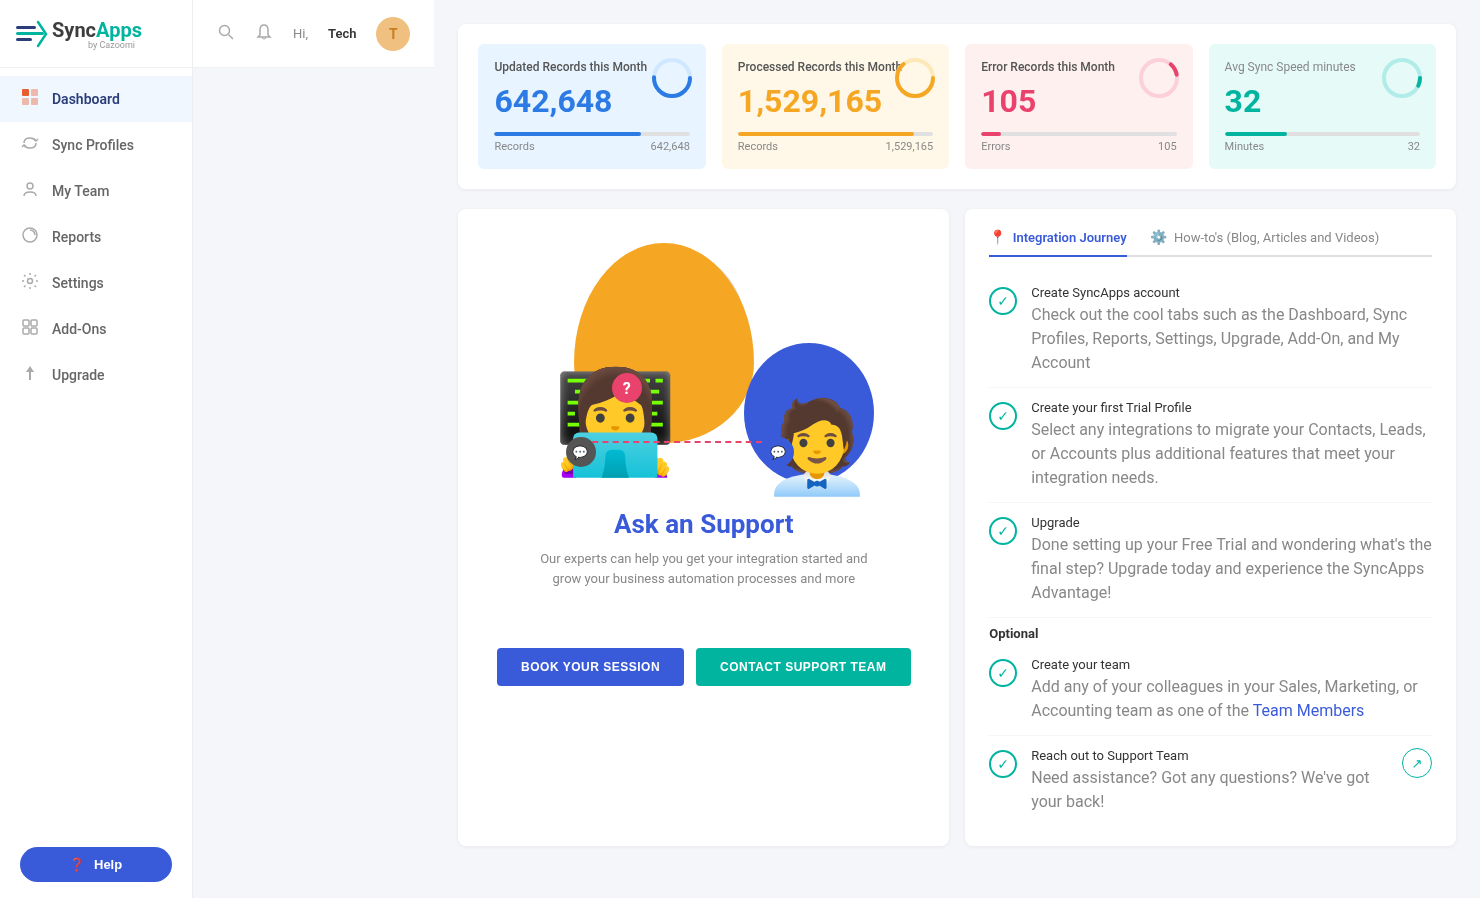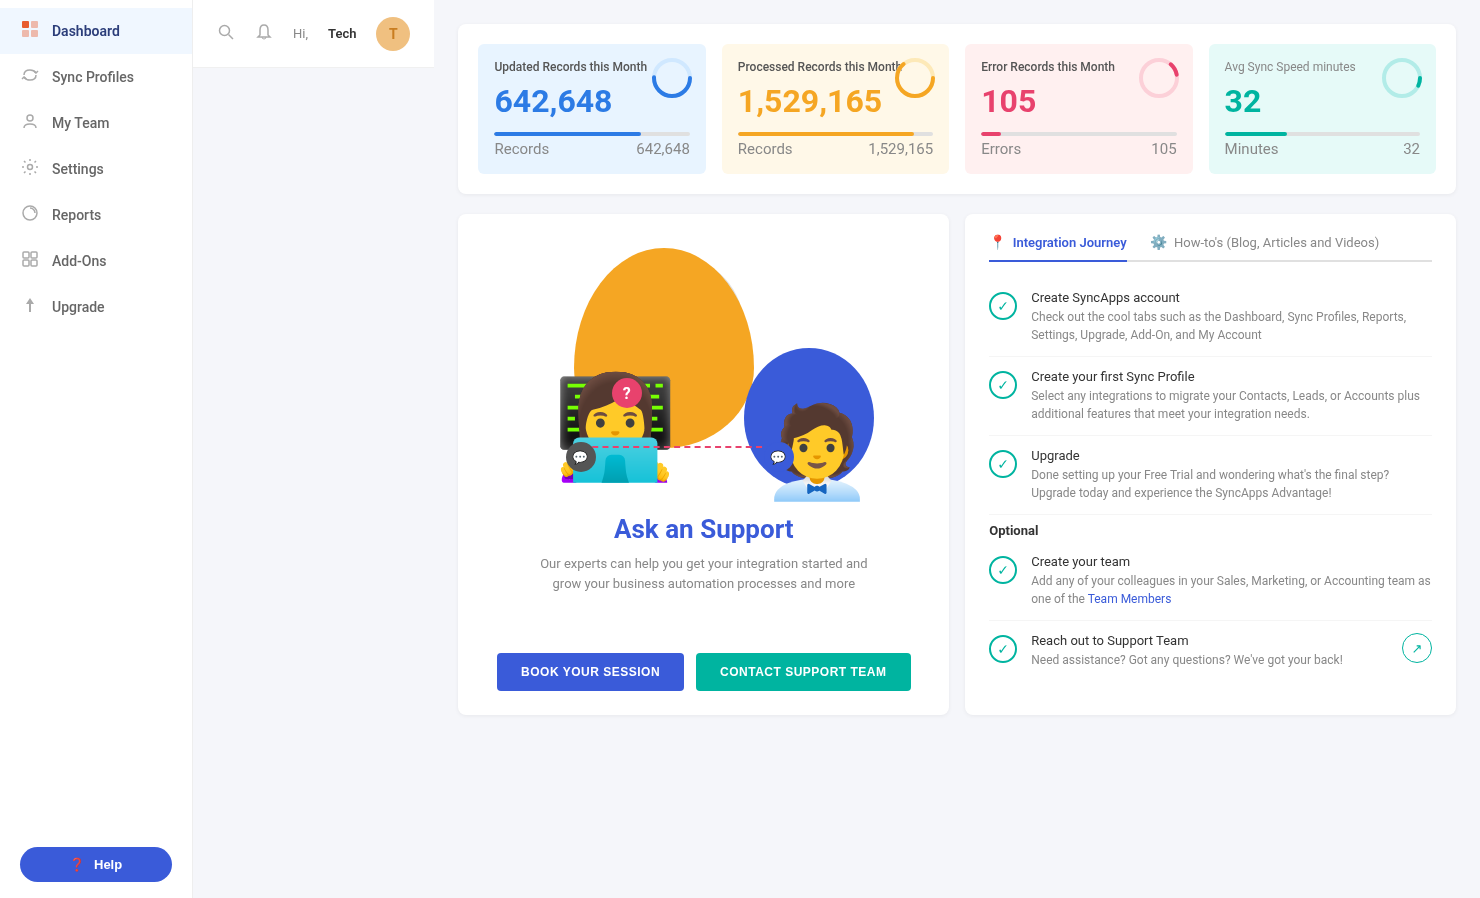--- a/index.html
+++ b/index.html
@@ -163,21 +163,21 @@
       border-radius: 2px;
       overflow: hidden;
     }
     .stat-bar-fill {
       height: 100%;
       border-radius: 2px;
     }
     .stat-bar-meta {
       display: flex;
       justify-content: space-between;
-      font-size: 15px;
+      font-size: 11px;
       color: #888;
     }
 
     
     .bottom-section {
       display: grid;
       grid-template-columns: 1fr 1fr;
       gap: 16px;
     }
 
@@ -298,21 +298,21 @@
       font-size: 14px;
       margin-top: 2px;
     }
     .journey-title {
       font-size: 13px;
       font-weight: 400;
       color: #333;
       margin-bottom: 3px;
     }
     .journey-desc {
-      font-size: 12px;
+      font-size: 16px;
       color: #888;
       line-height: 1.5;
     }
     .journey-desc a { color: #3a5bd9; text-decoration: none; }
     .optional-label {
       font-size: 13px;
       font-weight: 700;
       color: #333;
       padding: 8px 0 4px;
     }
@@ -320,20 +320,35 @@
     
     .ring-svg {
       width: 44px;
       height: 44px;
     }
   </style>
 </head>
 <body>
 
 <aside class="sidebar">
+  <div class="sidebar-logo">
+    <svg class="logo-icon" viewBox="0 0 32 28">
+      <rect x="0" y="6" width="20" height="3" rx="1.5" fill="#2c3e7a"></rect>
+      <rect x="0" y="12" width="28" height="3" rx="1.5" fill="#00b4a0"></rect>
+      <rect x="0" y="18" width="16" height="3" rx="1.5" fill="#2c3e7a"></rect>
+      <path d="M22 2 L30 14 L22 26" stroke="#00b4a0" stroke-width="2.5" fill="none" stroke-linecap="round"></path>
+    </svg>
+    <div>
+      <span class="logo-text">
+        <span class="logo-sync">Sync</span>
+          <span class="logo-apps">Apps</span>
+      </span>
+      <span class="logo-sub">by Cazoomi</span>
+    </div>
+  </div>
 
   <nav class="sidebar-nav">
     <div class="nav-item active">
       <span class="nav-icon">
         <svg width="18" height="18" viewBox="0 0 18 18">
             <rect x="1" y="1" width="7" height="7" rx="1" fill="#e85c2f"></rect>
             <rect x="10" y="1" width="7" height="7" rx="1" fill="#e85c2f" opacity="0.4"></rect>
             <rect x="1" y="10" width="7" height="7" rx="1" fill="#e85c2f" opacity="0.4"></rect>
             <rect x="10" y="10" width="7" height="7" rx="1" fill="#e85c2f" opacity="0.4"></rect>
           </svg>
@@ -356,34 +371,34 @@
         <svg width="18" height="18" viewBox="0 0 18 18">
             <circle cx="9" cy="6" r="3" stroke="#aaa" stroke-width="1.5" fill="none"></circle>
             <path d="M3 16 Q3 12 9 12 Q15 12 15 16" stroke="#aaa" stroke-width="1.5" fill="none"></path>
           </svg>
       </span>
       <span>My Team</span>
     </div>
     <div class="nav-item">
       <span class="nav-icon">
         <svg width="18" height="18" viewBox="0 0 18 18">
+            <circle cx="9" cy="9" r="7" stroke="#aaa" stroke-width="1.5" fill="none"></circle>
+            <path d="M9 4 A5 5 0 0 1 14 9" stroke="#aaa" stroke-width="1.5" fill="none"></path>
+          </svg>
+      </span>
+      <span>Reports</span>
+    </div>
+    <div class="nav-item">
+      <span class="nav-icon">
+        <svg width="18" height="18" viewBox="0 0 18 18">
             <circle cx="9" cy="9" r="2.5" stroke="#aaa" stroke-width="1.5" fill="none"></circle>
             <path d="M9 1 L9 3 M9 15 L9 17 M1 9 L3 9 M15 9 L17 9 M3 3 L4.5 4.5 M13.5 13.5 L15 15 M15 3 L13.5 4.5 M4.5 13.5 L3 15" stroke="#aaa" stroke-width="1.5"></path>
           </svg>
       </span>
       <span>Settings</span>
-    </div>
-    <div class="nav-item">
-      <span class="nav-icon">
-        <svg width="18" height="18" viewBox="0 0 18 18">
-            <circle cx="9" cy="9" r="7" stroke="#aaa" stroke-width="1.5" fill="none"></circle>
-            <path d="M9 4 A5 5 0 0 1 14 9" stroke="#aaa" stroke-width="1.5" fill="none"></path>
-          </svg>
-      </span>
-      <span>Reports</span>
     </div>
     <div class="nav-item">
       <span class="nav-icon">
         <svg width="18" height="18" viewBox="0 0 18 18">
             <rect x="2" y="2" width="6" height="6" rx="1" stroke="#aaa" stroke-width="1.5" fill="none"></rect>
             <rect x="10" y="2" width="6" height="6" rx="1" stroke="#aaa" stroke-width="1.5" fill="none"></rect>
             <rect x="2" y="10" width="6" height="6" rx="1" stroke="#aaa" stroke-width="1.5" fill="none"></rect>
             <rect x="10" y="10" width="6" height="6" rx="1" stroke="#aaa" stroke-width="1.5" fill="none"></rect>
           </svg>
       </span>
@@ -561,21 +576,21 @@
           <div class="journey-check">✓</div>
           <div>
             <div class="journey-title">Create SyncApps account</div>
             <div class="journey-desc">Check out the cool tabs such as the Dashboard, Sync Profiles, Reports, Settings, Upgrade, Add-On, and My Account</div>
           </div>
         </div>
 
         <div class="journey-item">
           <div class="journey-check">✓</div>
           <div>
-            <div class="journey-title">Create your first Sync Profile</div>
+            <div class="journey-title">Create your first Trial Profile</div>
             <div class="journey-desc">Select any integrations to migrate your Contacts, Leads, or Accounts plus additional features that meet your integration needs.</div>
           </div>
         </div>
 
         <div class="journey-item">
           <div class="journey-check">✓</div>
           <div>
             <div class="journey-title">Upgrade</div>
             <div class="journey-desc">Done setting up your Free Trial and wondering what's the final step? Upgrade today and experience the SyncApps Advantage!</div>
           </div>

